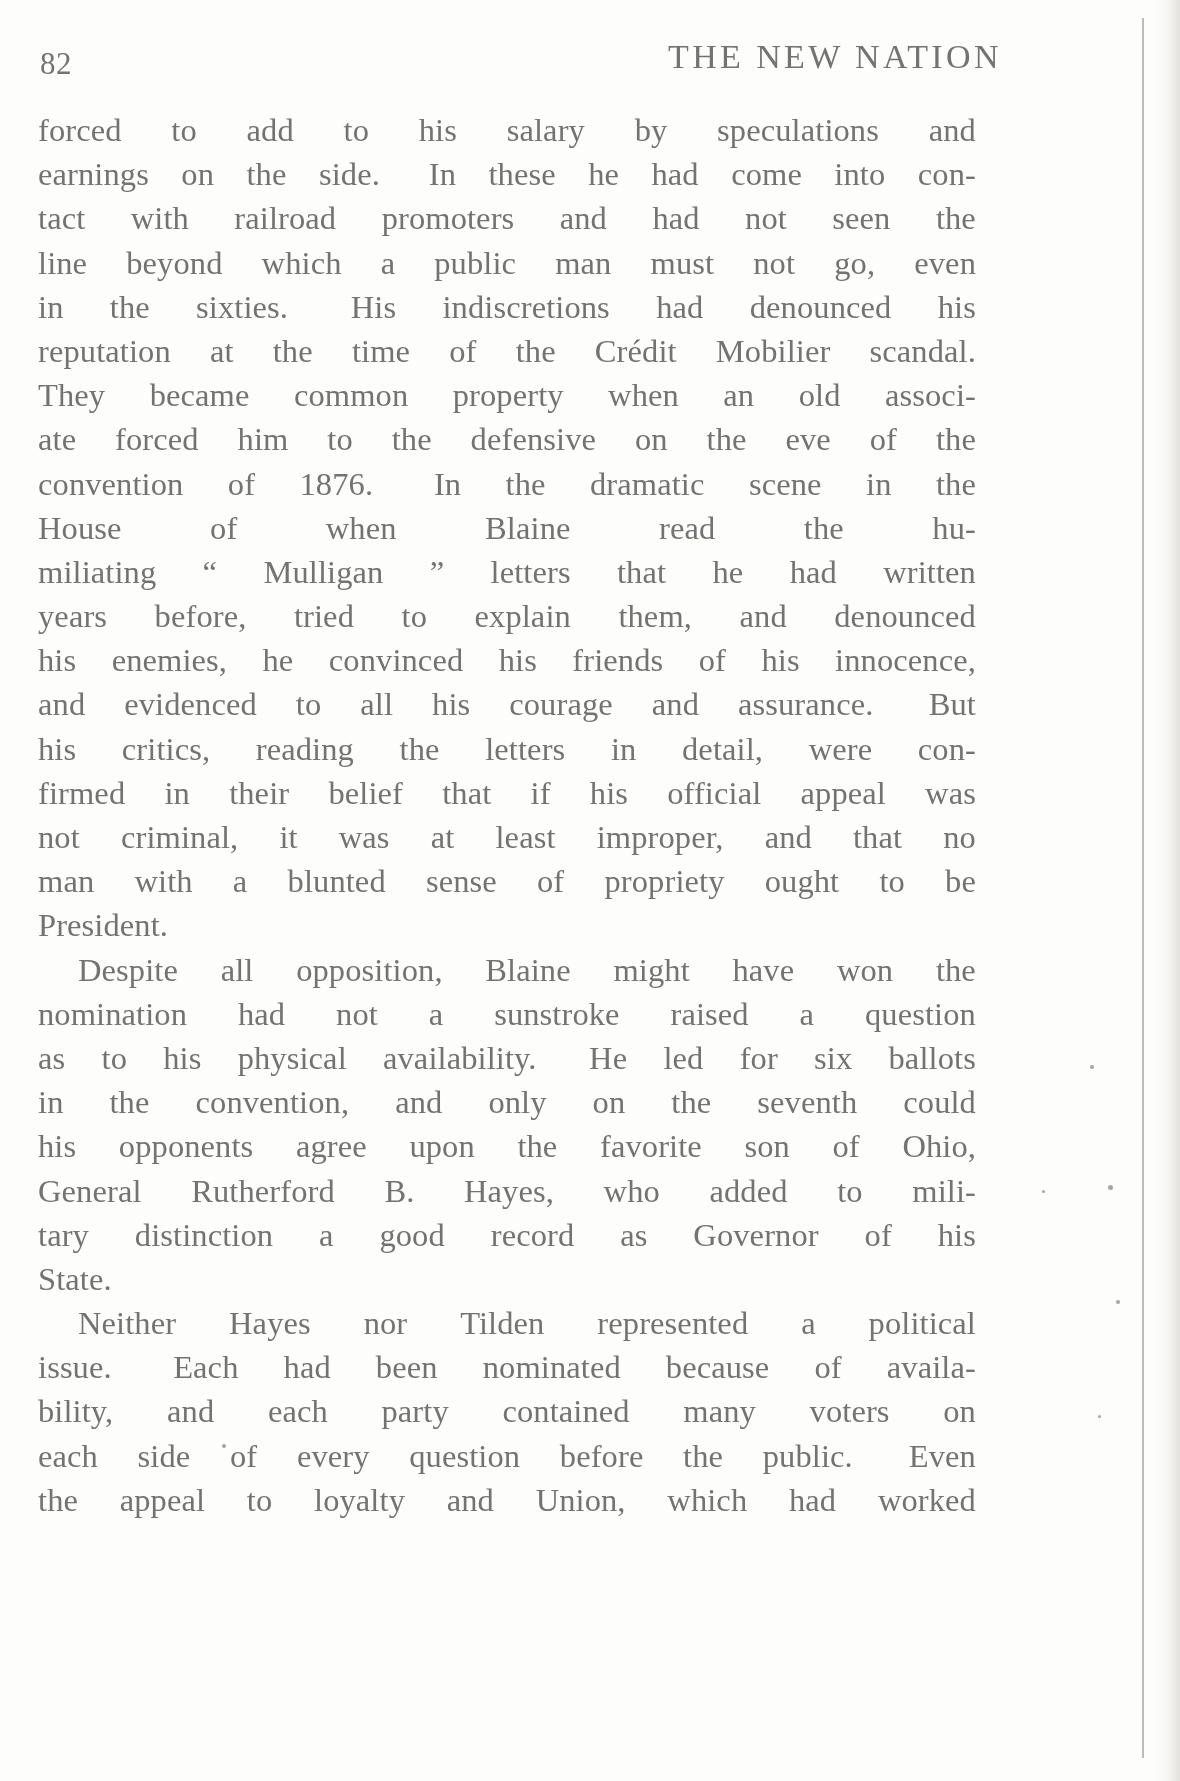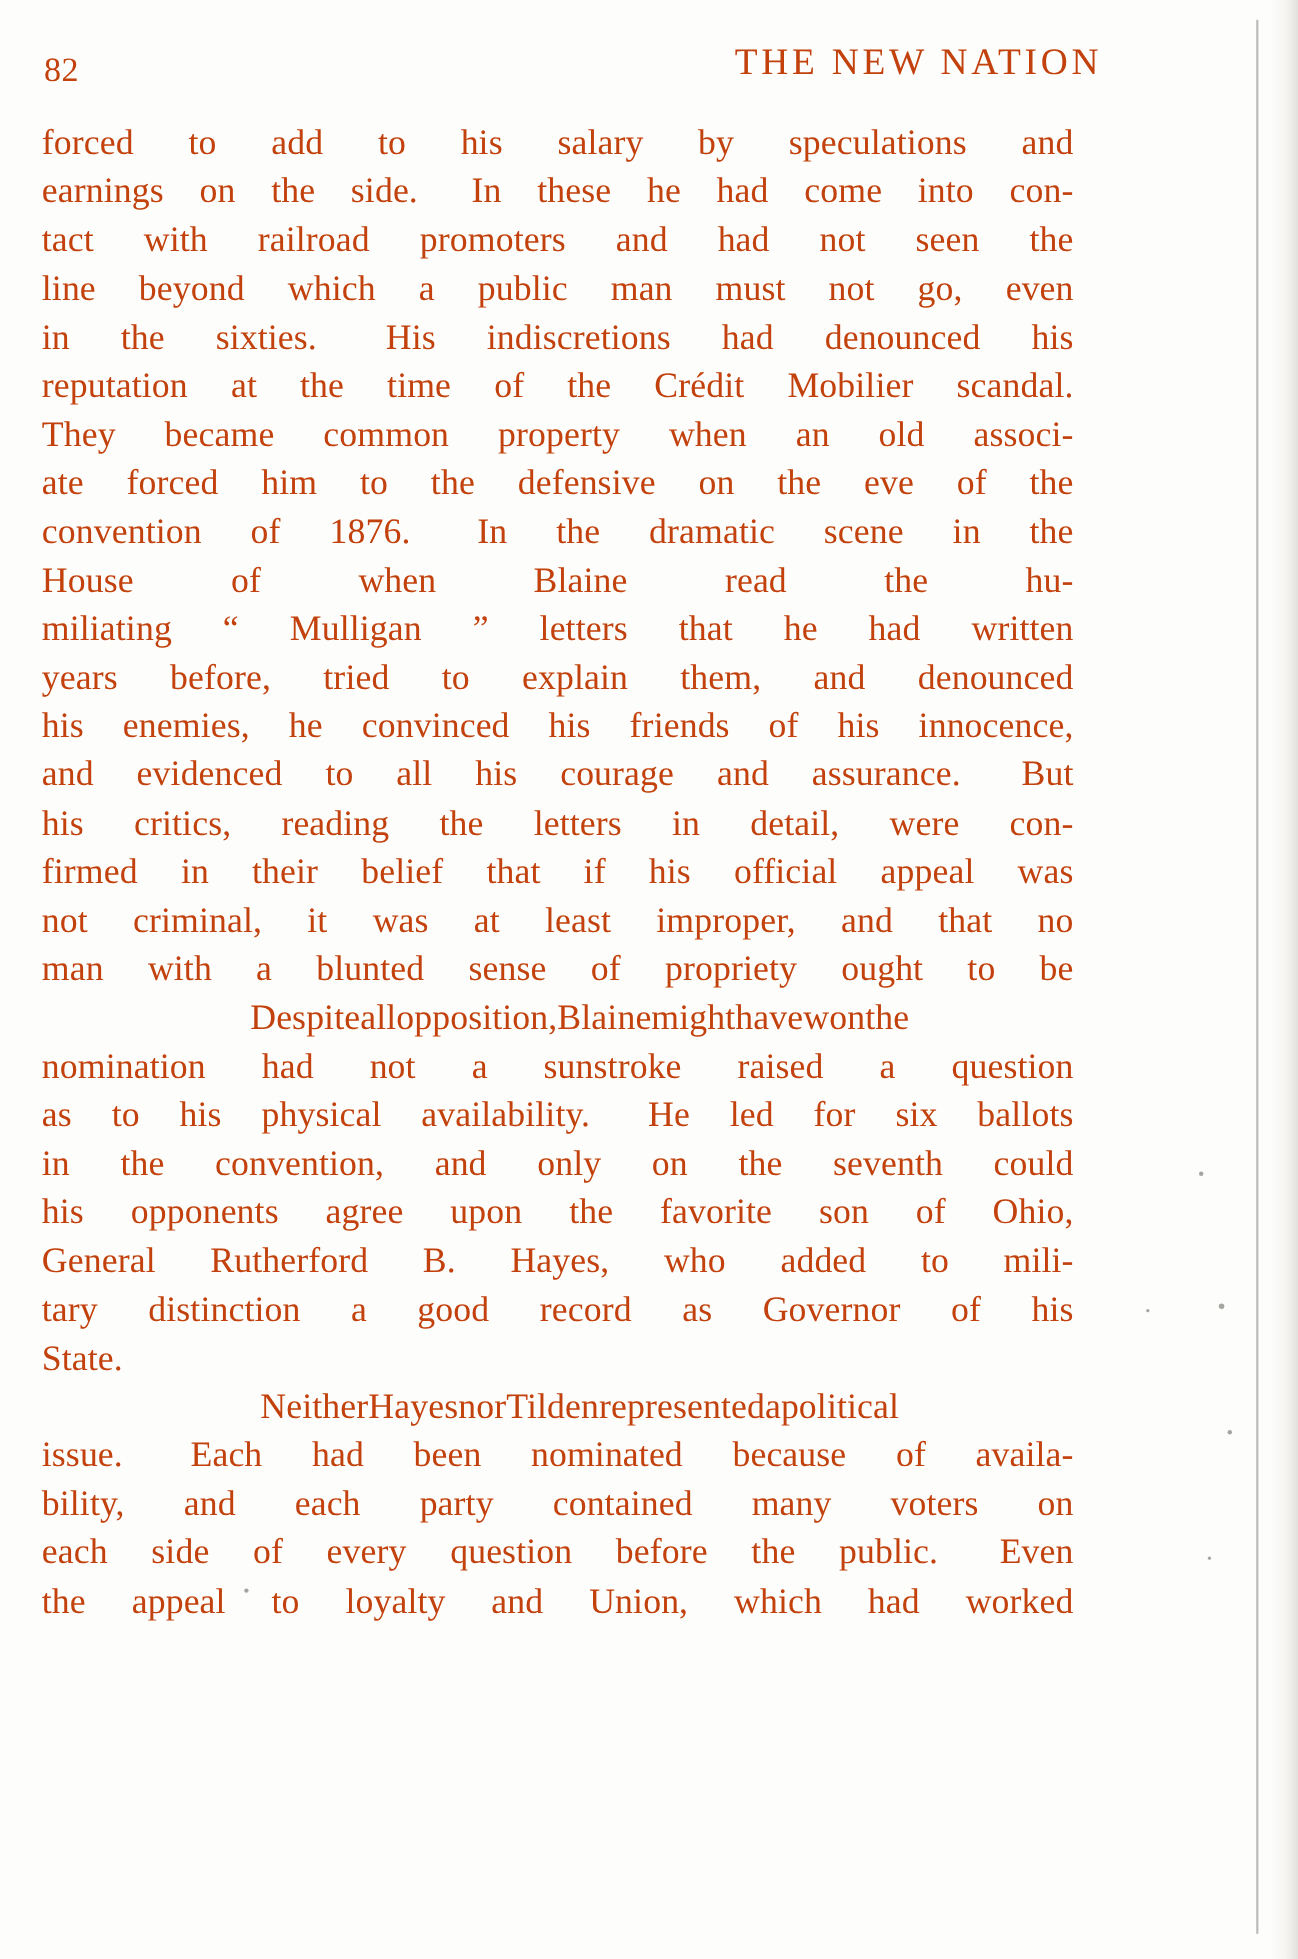--- a/index.html
+++ b/index.html
@@ -7,21 +7,21 @@
     padding: 0;
     background: #ffffff;
   }
   .page {
     position: relative;
     width: 1180px;
     height: 1781px;
     background: #fdfdfb;
     overflow: hidden;
     font-family: "Liberation Serif", "DejaVu Serif", serif;
-    color: #c2410c;
+    color: #737373;
   }
   
   .scan-edge {
     position: absolute;
     top: 0;
     right: 0;
     width: 26px;
     height: 100%;
     background: linear-gradient(to right, rgba(255,255,255,0) 0%, rgba(120,110,100,0.05) 55%, rgba(90,80,70,0.16) 100%);
     pointer-events: none;
@@ -83,21 +83,22 @@
     letter-spacing: 0.1px;
   }
   .line.justify {
     justify-content: space-between;
   }
   .line.left {
     justify-content: flex-start;
   }
   .line.indent {
     padding-left: 40px;
-    justify-content: center;
+    justify-content: space-between;
+    gap: 24px;
   }
   .w { display: inline-block; }
 </style>
 </head>
 <body>
 
 <div class="page">
 
   <header class="running-head">
     <div class="folio">82</div>
@@ -116,20 +117,21 @@
       <div class="line justify"><span class="w">convention</span><span class="w">of</span><span class="w">1876. </span><span class="w">In</span><span class="w">the</span><span class="w">dramatic</span><span class="w">scene</span><span class="w">in</span><span class="w">the</span></div>
       <div class="line justify"><span class="w">House</span><span class="w">of</span><span class="w">when</span><span class="w">Blaine</span><span class="w">read</span><span class="w">the</span><span class="w">hu-</span></div>
       <div class="line justify"><span class="w">miliating</span><span class="w">“</span><span class="w">Mulligan</span><span class="w">”</span><span class="w">letters</span><span class="w">that</span><span class="w">he</span><span class="w">had</span><span class="w">written</span></div>
       <div class="line justify"><span class="w">years</span><span class="w">before,</span><span class="w">tried</span><span class="w">to</span><span class="w">explain</span><span class="w">them,</span><span class="w">and</span><span class="w">denounced</span></div>
       <div class="line justify"><span class="w">his</span><span class="w">enemies,</span><span class="w">he</span><span class="w">convinced</span><span class="w">his</span><span class="w">friends</span><span class="w">of</span><span class="w">his</span><span class="w">innocence,</span></div>
       <div class="line justify"><span class="w">and</span><span class="w">evidenced</span><span class="w">to</span><span class="w">all</span><span class="w">his</span><span class="w">courage</span><span class="w">and</span><span class="w">assurance. </span><span class="w">But</span></div>
       <div class="line justify"><span class="w">his</span><span class="w">critics,</span><span class="w">reading</span><span class="w">the</span><span class="w">letters</span><span class="w">in</span><span class="w">detail,</span><span class="w">were</span><span class="w">con-</span></div>
       <div class="line justify"><span class="w">firmed</span><span class="w">in</span><span class="w">their</span><span class="w">belief</span><span class="w">that</span><span class="w">if</span><span class="w">his</span><span class="w">official</span><span class="w">appeal</span><span class="w">was</span></div>
       <div class="line justify"><span class="w">not</span><span class="w">criminal,</span><span class="w">it</span><span class="w">was</span><span class="w">at</span><span class="w">least</span><span class="w">improper,</span><span class="w">and</span><span class="w">that</span><span class="w">no</span></div>
       <div class="line justify"><span class="w">man</span><span class="w">with</span><span class="w">a</span><span class="w">blunted</span><span class="w">sense</span><span class="w">of</span><span class="w">propriety</span><span class="w">ought</span><span class="w">to</span><span class="w">be</span></div>
+      <div class="line left"><span class="w">President.</span></div>
       <div class="line indent"><span class="w">Despite</span><span class="w">all</span><span class="w">opposition,</span><span class="w">Blaine</span><span class="w">might</span><span class="w">have</span><span class="w">won</span><span class="w">the</span></div>
       <div class="line justify"><span class="w">nomination</span><span class="w">had</span><span class="w">not</span><span class="w">a</span><span class="w">sunstroke</span><span class="w">raised</span><span class="w">a</span><span class="w">question</span></div>
       <div class="line justify"><span class="w">as</span><span class="w">to</span><span class="w">his</span><span class="w">physical</span><span class="w">availability. </span><span class="w">He</span><span class="w">led</span><span class="w">for</span><span class="w">six</span><span class="w">ballots</span></div>
       <div class="line justify"><span class="w">in</span><span class="w">the</span><span class="w">convention,</span><span class="w">and</span><span class="w">only</span><span class="w">on</span><span class="w">the</span><span class="w">seventh</span><span class="w">could</span></div>
       <div class="line justify"><span class="w">his</span><span class="w">opponents</span><span class="w">agree</span><span class="w">upon</span><span class="w">the</span><span class="w">favorite</span><span class="w">son</span><span class="w">of</span><span class="w">Ohio,</span></div>
       <div class="line justify"><span class="w">General</span><span class="w">Rutherford</span><span class="w">B.</span><span class="w">Hayes,</span><span class="w">who</span><span class="w">added</span><span class="w">to</span><span class="w">mili-</span></div>
       <div class="line justify"><span class="w">tary</span><span class="w">distinction</span><span class="w">a</span><span class="w">good</span><span class="w">record</span><span class="w">as</span><span class="w">Governor</span><span class="w">of</span><span class="w">his</span></div>
       <div class="line left"><span class="w">State.</span></div>
       <div class="line indent"><span class="w">Neither</span><span class="w">Hayes</span><span class="w">nor</span><span class="w">Tilden</span><span class="w">represented</span><span class="w">a</span><span class="w">political</span></div>
       <div class="line justify"><span class="w">issue. </span><span class="w">Each</span><span class="w">had</span><span class="w">been</span><span class="w">nominated</span><span class="w">because</span><span class="w">of</span><span class="w">availa-</span></div>

